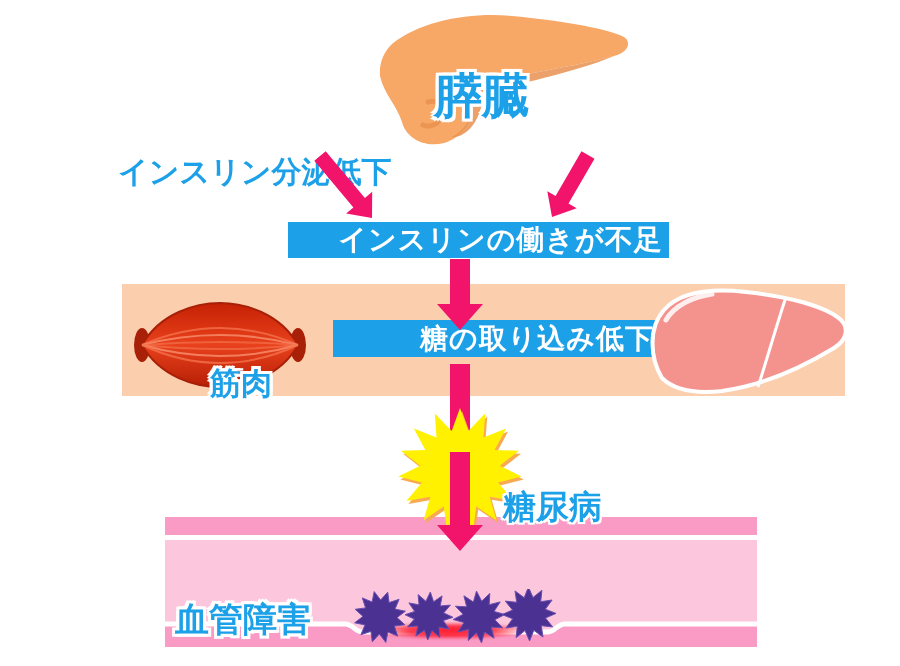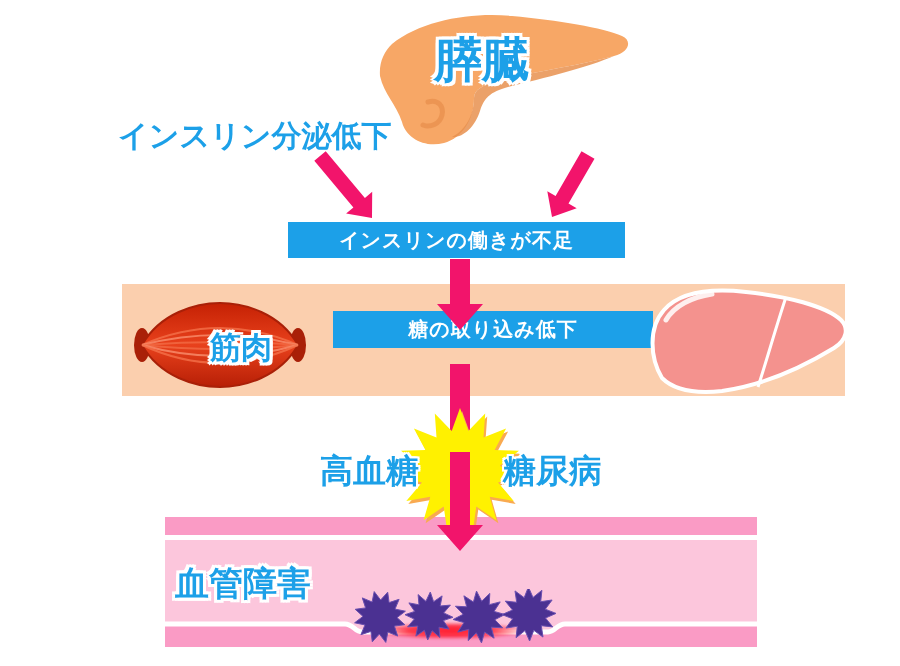--- a/index.html
+++ b/index.html
@@ -1,27 +1,27 @@
 <!DOCTYPE html>
 <html style="--c-blue: #1CA0E8; --c-arrow_pink: #F2146B; --c-tissue_band: #FBCFAE; --c-pancreas_fill: #F7A766; --c-pancreas_shade: #E8914F; --c-muscle_dark: #A92008; --c-muscle_mid: #D12A08; --c-muscle_light: #F4704A; --c-liver_pink: #F4928E; --c-vessel_wall: #FA9BC5; --c-vessel_inner: #FCC6DC; --c-starburst_yellow: #FFF100; --c-starburst_shadow: #F9AA50; --c-plaque_purple: #4B3192; --c-plaque_edge: #6A4FB0; --c-glow_red: #FF192D;"><head>
 <meta charset="utf-8">
 <style>
   html,body{margin:0;padding:0;background:#fff;}
   .canvas{
     position:relative;width:900px;height:666px;background:#fff;overflow:hidden;
     font-family:"DejaVu Sans",sans-serif;font-weight:bold;
   }
   .abs{position:absolute;}
-  .jp-blue{color:var(--c-blue);}
+  .jp-blue{color:var(--c-blue);margin-top:36px;}
   
   .ow2{text-shadow:-2px -2px 0 #fff,2px -2px 0 #fff,-2px 2px 0 #fff,2px 2px 0 #fff,0 -2px 0 #fff,0 2px 0 #fff,-2px 0 0 #fff,2px 0 0 #fff;}
   .ow3{text-shadow:-3px -3px 0 #fff,3px -3px 0 #fff,-3px 3px 0 #fff,3px 3px 0 #fff,0 -3px 0 #fff,0 3px 0 #fff,-3px 0 0 #fff,3px 0 0 #fff;}
   .bluebox{
     background:var(--c-blue);color:#fff;display:flex;align-items:center;justify-content:center;
-    font-size:20px;letter-spacing:1px;white-space:nowrap;
+    font-size:28px;letter-spacing:1px;white-space:nowrap;padding-left:44px;
   }
   .band-tissue{left:122px;top:284px;width:723px;height:112px;background:var(--c-tissue_band);z-index:1;}
   .label-top{font-size:30px;z-index:3;white-space:nowrap;}
   .pancreas-label{left:402px;top:28px;width:160px;text-align:center;font-size:48px;z-index:4;}
   .organ-label{font-size:31px;z-index:6;white-space:nowrap;}
   .burst-label{font-size:33px;z-index:9;white-space:nowrap;}
   svg.layer{position:absolute;left:0;top:0;pointer-events:none;}
   
   .vessel{left:165px;top:517px;width:484px;height:130px;z-index:2;}
   .vessel .wall-top{position:absolute;left:0;top:0;width:592px;height:18px;background:var(--c-vessel_wall);}
@@ -65,21 +65,21 @@
              C62,140 44,130 40,114 C34,96 22,86 18,68 C17,54 22,44 30,36 Z" style="fill:var(--c-pancreas_fill)"></path>
     <path d="M252,48 C215,58 170,64 138,72 C120,77 112,82 112,90 C112,106 104,122 90,129
              C101,130 113,119 118,103 C122,90 128,84 146,79 C182,70 227,59 252,48 Z" style="fill:var(--c-pancreas_shade);opacity:0.85"></path>
     <path d="M66,94 C76,91 82,98 80,107 C78,116 68,120 61,117" style="fill:none;stroke:var(--c-pancreas_shade);stroke-width:5;stroke-linecap:round;opacity:0.8"></path>
   </svg>
   <div class="abs pancreas-label jp-blue ow3">膵臓</div>
 
   <div class="abs label-top jp-blue" style="left:118px;top:116px;">インスリン分泌低下</div>
 
   <div class="abs bluebox" style="left:288px;top:222px;width:337px;height:36px;z-index:4;">インスリンの働きが不足</div>
-  <div class="abs bluebox" style="left:333px;top:311px;width:320px;height:37px;z-index:4;">糖の取り込み低下</div>
+  <div class="abs bluebox" style="left:333px;top:320px;width:320px;height:37px;z-index:4;">糖の取り込み低下</div>
 
   <svg class="abs" style="left:132px;top:299px;z-index:5;" width="176" height="92" viewBox="0 0 176 92">
     <defs>
       <linearGradient id="musgrad" x1="0" y1="0" x2="0" y2="1">
         <stop offset="0" stop-color="#C52104"></stop>
         <stop offset="0.5" stop-color="#E8411C"></stop>
         <stop offset="1" stop-color="#B71F06"></stop>
       </linearGradient>
     </defs>
     <ellipse cx="10" cy="46" rx="8" ry="17" style="fill:var(--c-muscle_dark)"></ellipse>
@@ -109,16 +109,15 @@
     </svg>
 
   <svg id="burst-svg" class="abs" style="left:395px;top:405px;z-index:6;filter:drop-shadow(2px 3px 0 var(--c-starburst_shadow));" width="130" height="130" viewBox="0 0 130 130">
       <polygon points="65.0,3.0 73.3,25.9 90.2,8.4 88.5,32.6 111.1,23.5 99.6,45.0 124.0,45.8 104.8,60.8 126.7,71.5 103.0,77.4 118.7,96.0 94.7,91.8 101.4,115.2 81.3,101.5 77.9,125.6 65.0,105.0 52.1,125.6 48.7,101.5 28.6,115.2 35.3,91.8 11.3,96.0 27.0,77.4 3.3,71.5 25.2,60.8 6.0,45.8 30.4,45.0 18.9,23.5 41.5,32.6 39.8,8.4 56.7,25.9" style="fill: var(--c-starburst_yellow);"></polygon>
     </svg>
 
   <svg id="arrow-layer-over" class="layer" width="900" height="666" viewBox="0 0 900 666" style="z-index:7">
       <polygon points="450.0,452.0 450.0,525.0 437.0,525.0 460.0,551.0 483.0,525.0 470.0,525.0 470.0,452.0" style="fill: var(--c-arrow_pink);"></polygon>
     </svg>
 
-  <div class="abs burst-label jp-blue ow2" style="left:320px;top:449px;">高血糖</div>
   <div class="abs burst-label jp-blue ow2" style="left:503px;top:449px;">糖尿病</div>
 
 </div>
 
 </body></html>

